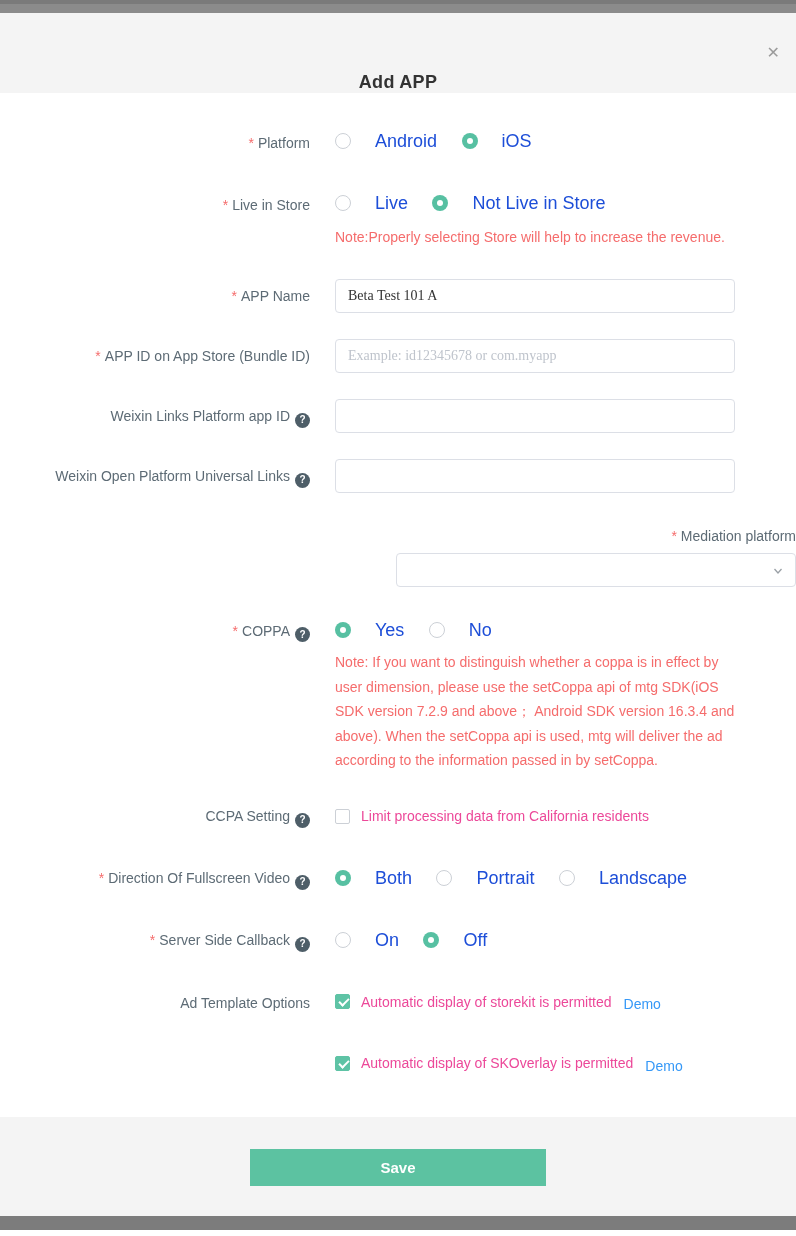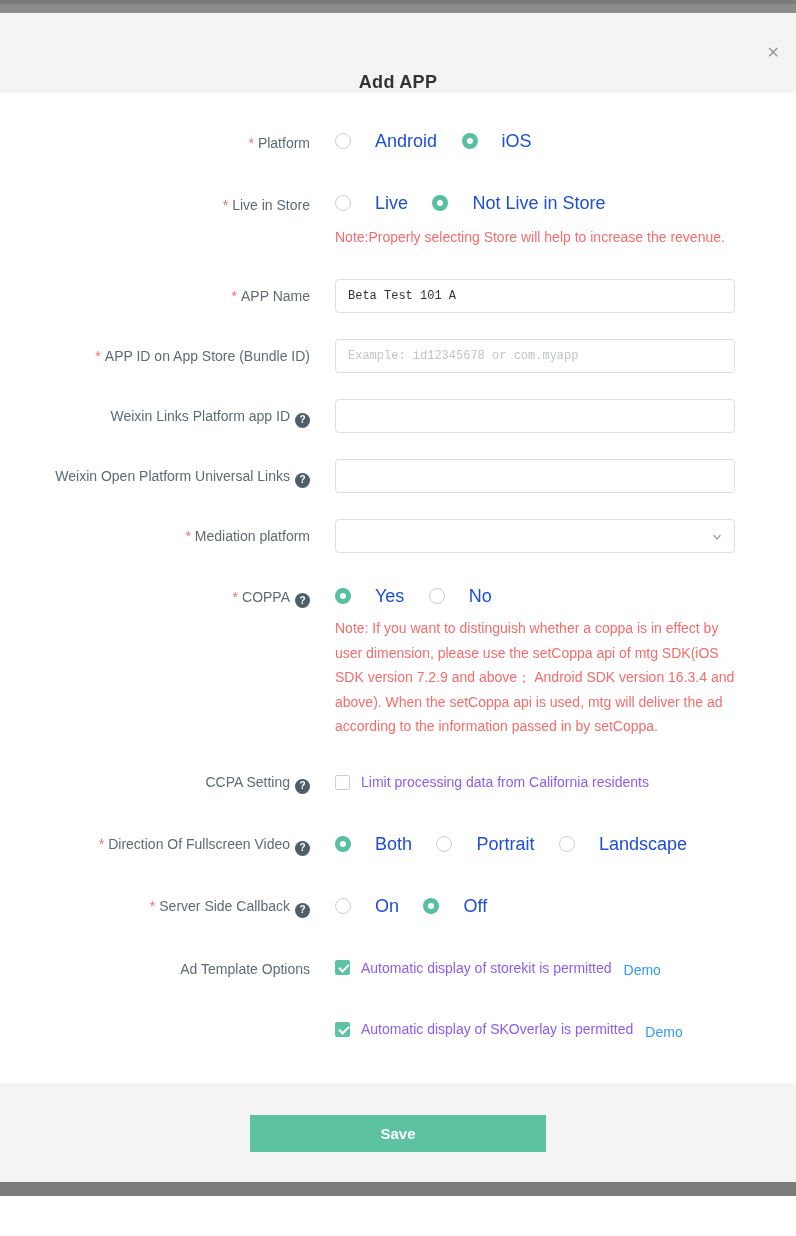--- a/index.html
+++ b/index.html
@@ -24,21 +24,21 @@
     color: #9b9b9b; font-size: 16px; line-height: 1; cursor: pointer;
     background: none; border: none; font-family: inherit;
   }
 
   .modal-body { padding: 38px 0 42px; background: #fff; }
 
   .row { display: flex; align-items: flex-end; margin-bottom: 40px; }
   .row.input-row { margin-bottom: 26px; }
   .row.tight { margin-bottom: 10px; }
   .row.coppa-row { margin-bottom: 8px; }
-  .row.select-row { margin-bottom: 33px; }
+  .row.select-row { margin-bottom: 33px; flex-direction: column; }
 
   .label-cell {
     width: 310px; flex: none; text-align: right;
     font-size: 14px; color: #5d6b75; line-height: 20px;
   }
   .input-row .label-cell, .select-row .label-cell { line-height: 34px; }
   .ctrl { margin-left: 25px; flex: none; }
 
   .req { color: #f56c6c; margin-right: 4px; }
 
@@ -69,26 +69,26 @@
     width: 15px; height: 15px; border: 1px solid #ccd0d6; border-radius: 2px;
     background: #fff; margin-right: 11px; flex: none; position: relative;
   }
   .cb.checked { background: #5ec3a5; border-color: #5ec3a5; }
   .cb.checked::after {
     content: ""; position: absolute; left: 3px; top: 3px;
     width: 8px; height: 4px;
     border-left: 2px solid #fff; border-bottom: 2px solid #fff;
     transform: rotate(-45deg);
   }
-  .cb-label { font-size: 14px; color: #8b5cf6; line-height: 20px; }
+  .cb-label { font-size: 14px; color: #ec4899; line-height: 20px; }
 
   .text-input {
     width: 400px; height: 34px; border: 1px solid #dcdfe6; border-radius: 4px;
-    padding: 0 12px; font-size: 12px; color: #333333;
-    font-family: Liberation Mono, monospace; background: #fff; outline: none;
+    padding: 0 12px; font-size: 14px; color: #333333;
+    font-family: Liberation Serif, serif; background: #fff; outline: none;
   }
   .text-input::placeholder { color: #bfc4cc; }
 
   .select-box {
     width: 400px; height: 34px; border: 1px solid #dcdfe6; border-radius: 4px;
     background: #fff; position: relative; cursor: pointer;
     font-size: 14px; color: #333; line-height: 32px; padding: 0 30px 0 12px;
   }
   .select-box .chevron { position: absolute; right: 11px; top: 11px; }
 

